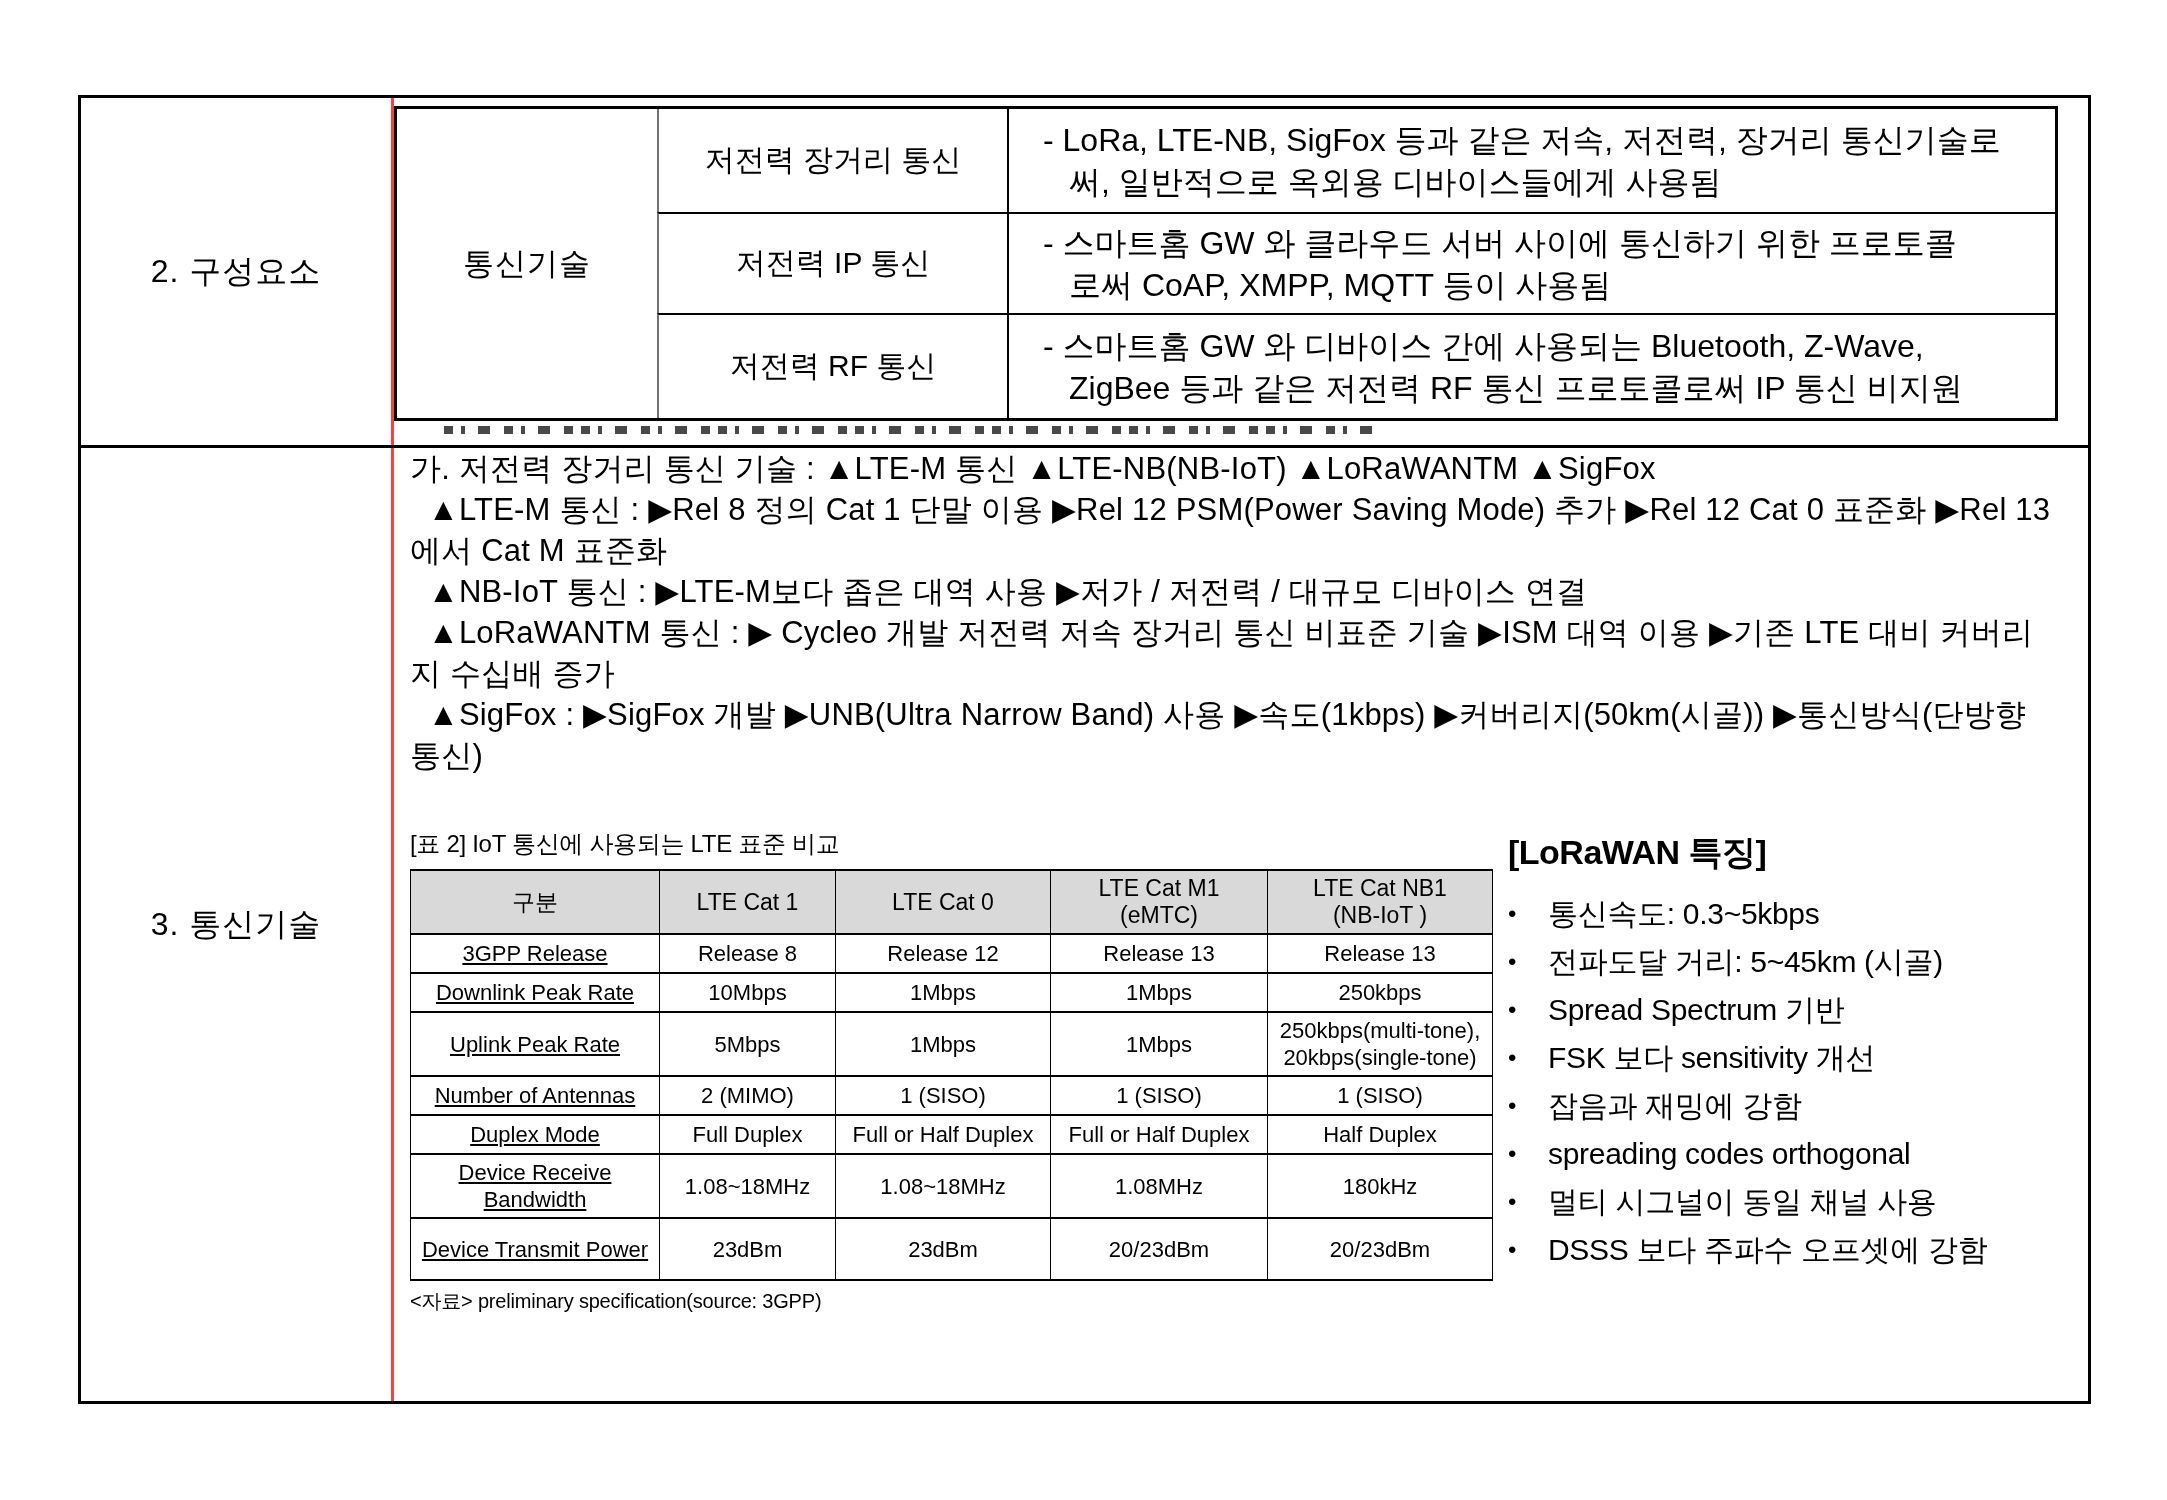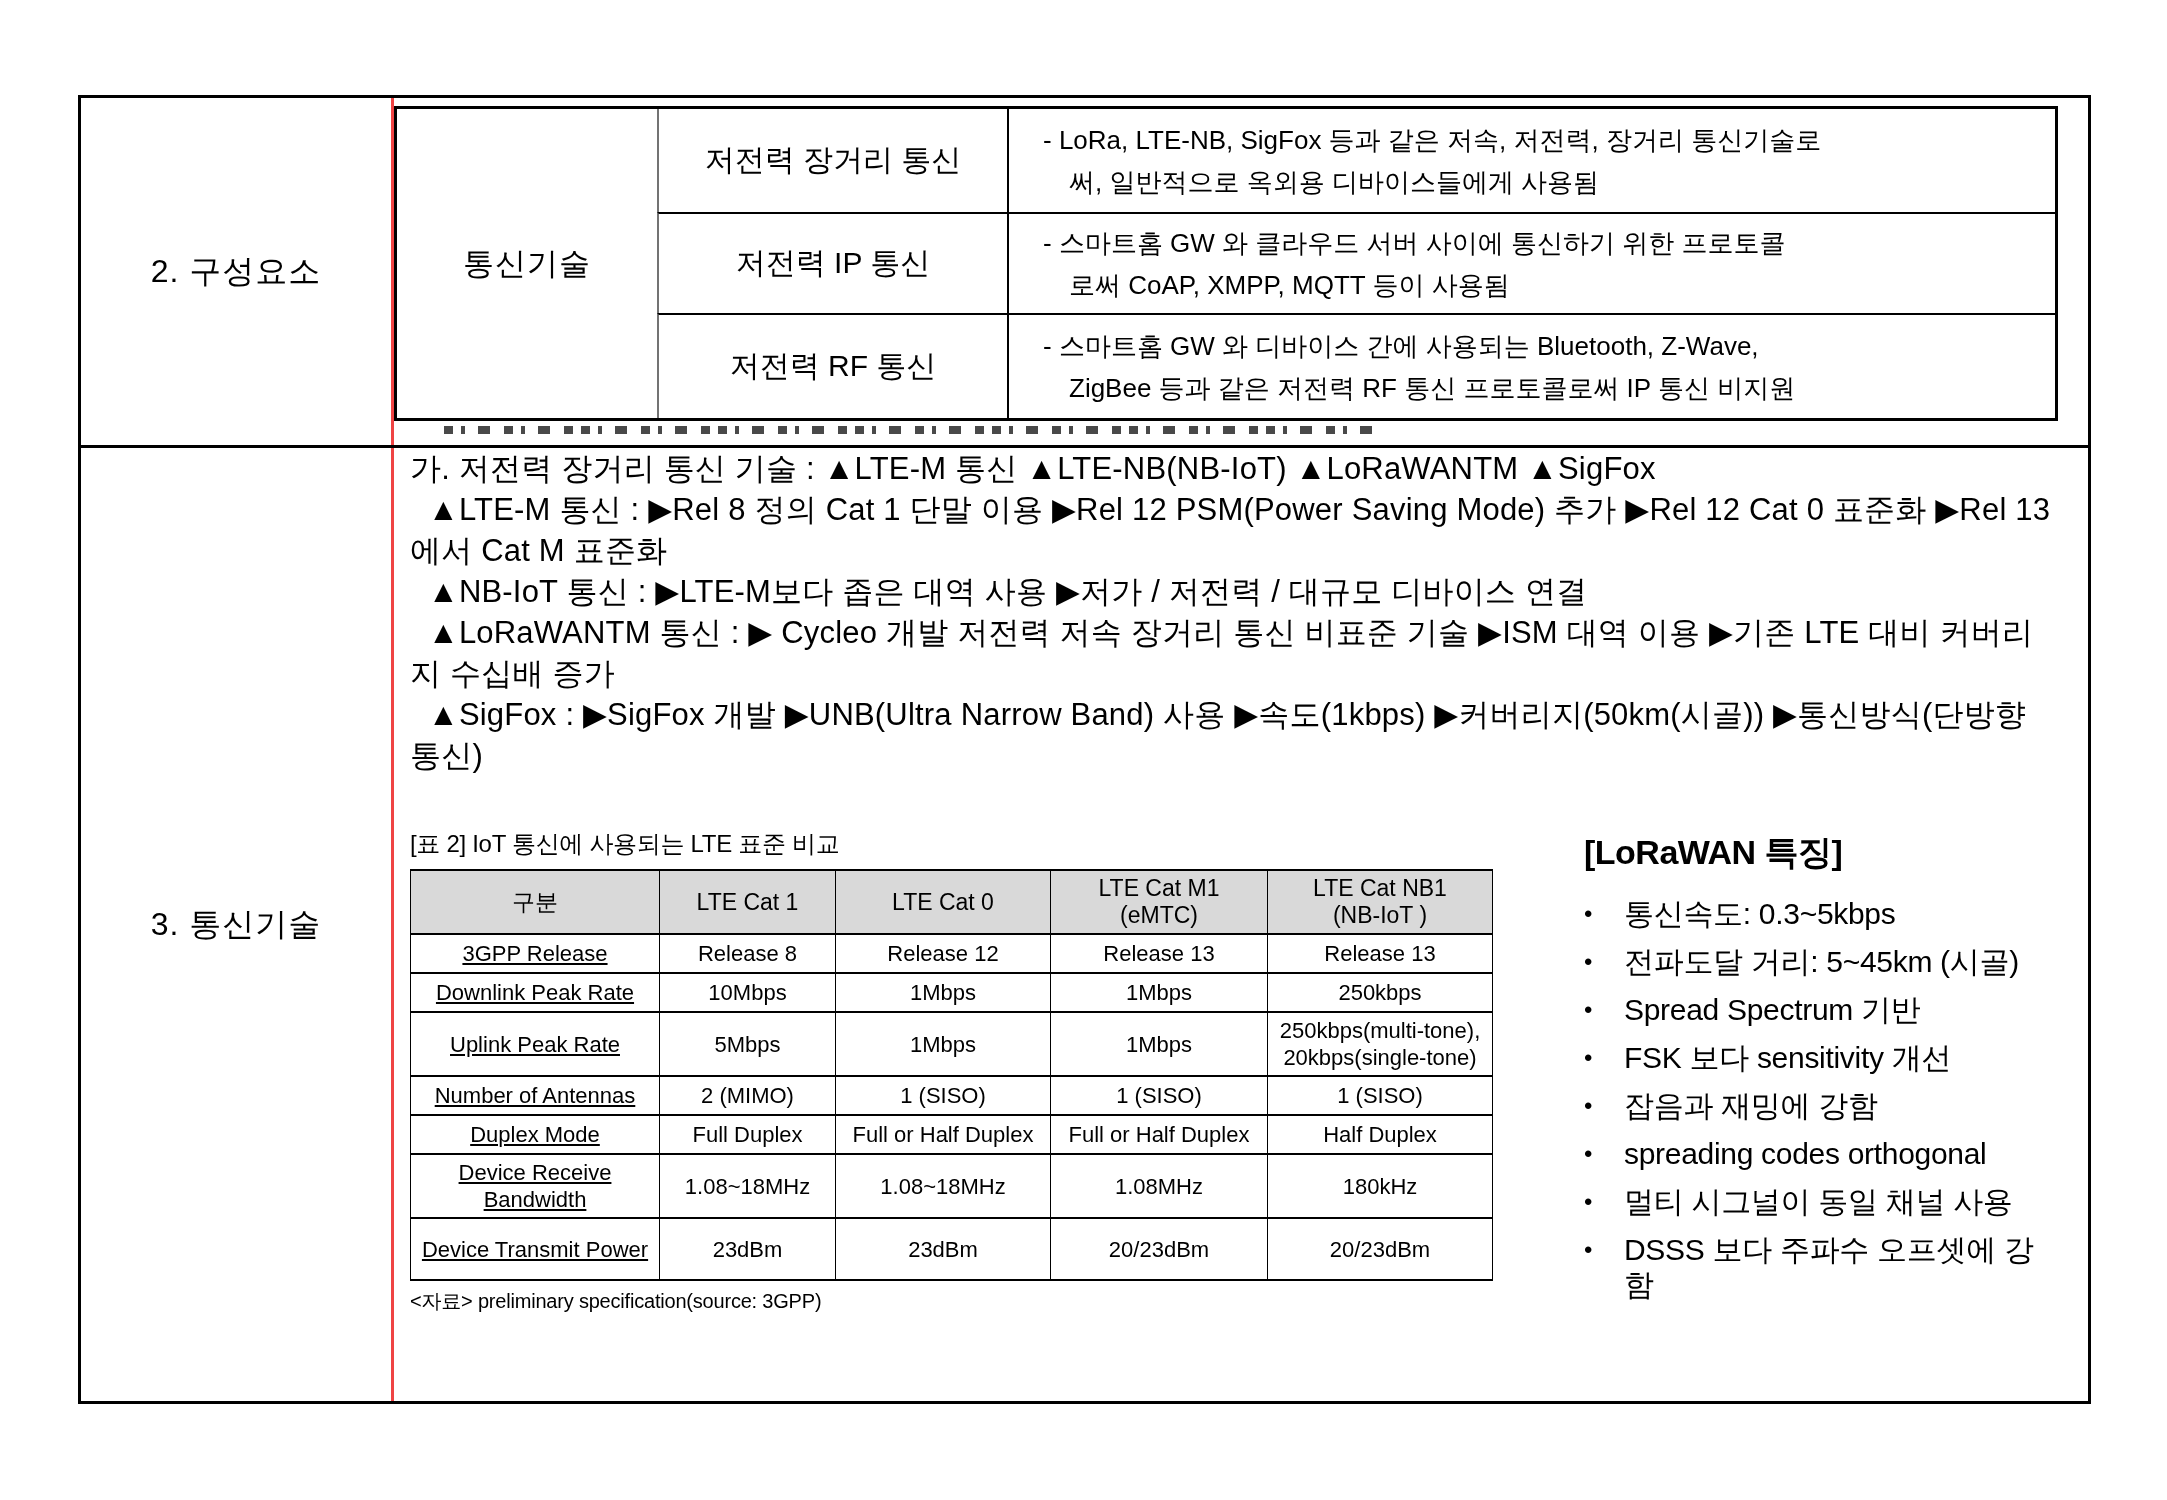--- a/index.html
+++ b/index.html
@@ -44,21 +44,21 @@
   }
   .it-name {
     grid-column:2;
     border-left:2px solid #737373; border-top:2px solid #000;
     font-size:30px;
   }
   .it-desc {
     grid-column:3;
     border-left:2px solid #000; border-top:2px solid #000;
     flex-direction:column; align-items:flex-start; justify-content:center;
-    font-size:26px; line-height:42px;
+    font-size:32px; line-height:42px;
     padding-left:34px;
   }
   .it-name.first, .it-desc.first { border-top:none; }
   .it-desc .cont { margin-left:26px; }
 
   .fragments {
     margin:5px 0 0 50px;
     width:930px; height:8px;
     background:
       repeating-linear-gradient(90deg,
@@ -93,21 +93,21 @@
     font-size:22px; line-height:27px;
     padding:4px 4px;
   }
   table.lte thead th { background:#d9d9d9; height:58px; font-size:23px; }
   table.lte thead th span { display:block; }
   table.lte tbody th { font-size:22px;text-decoration:underline; }
   table.lte tr.r-s  td, table.lte tr.r-s  th { height:39px; }
   table.lte tr.r-m  td, table.lte tr.r-m  th { height:62px; }
   .tbl-footer { margin-top:7px; font-size:20px; letter-spacing:-0.2px; }
 
-  .lora-block { margin-left:76px; flex:1; padding-top:2px; }
+  .lora-block { flex:1; padding-top:2px; }
   .lora-title { font-size:34px; font-weight:bold; margin-bottom:20px; letter-spacing:-0.5px; }
   .lora-list { list-style:none; }
   .lora-list li {
     display:flex; align-items:flex-start;
     margin-bottom:13px;
     font-size:30px; line-height:35px; letter-spacing:-0.3px;
   }
   .lora-list .bullet { width:22px; flex:0 0 22px; margin-right:18px; font-size:24px; line-height:35px; }
 </style>
 </head>

